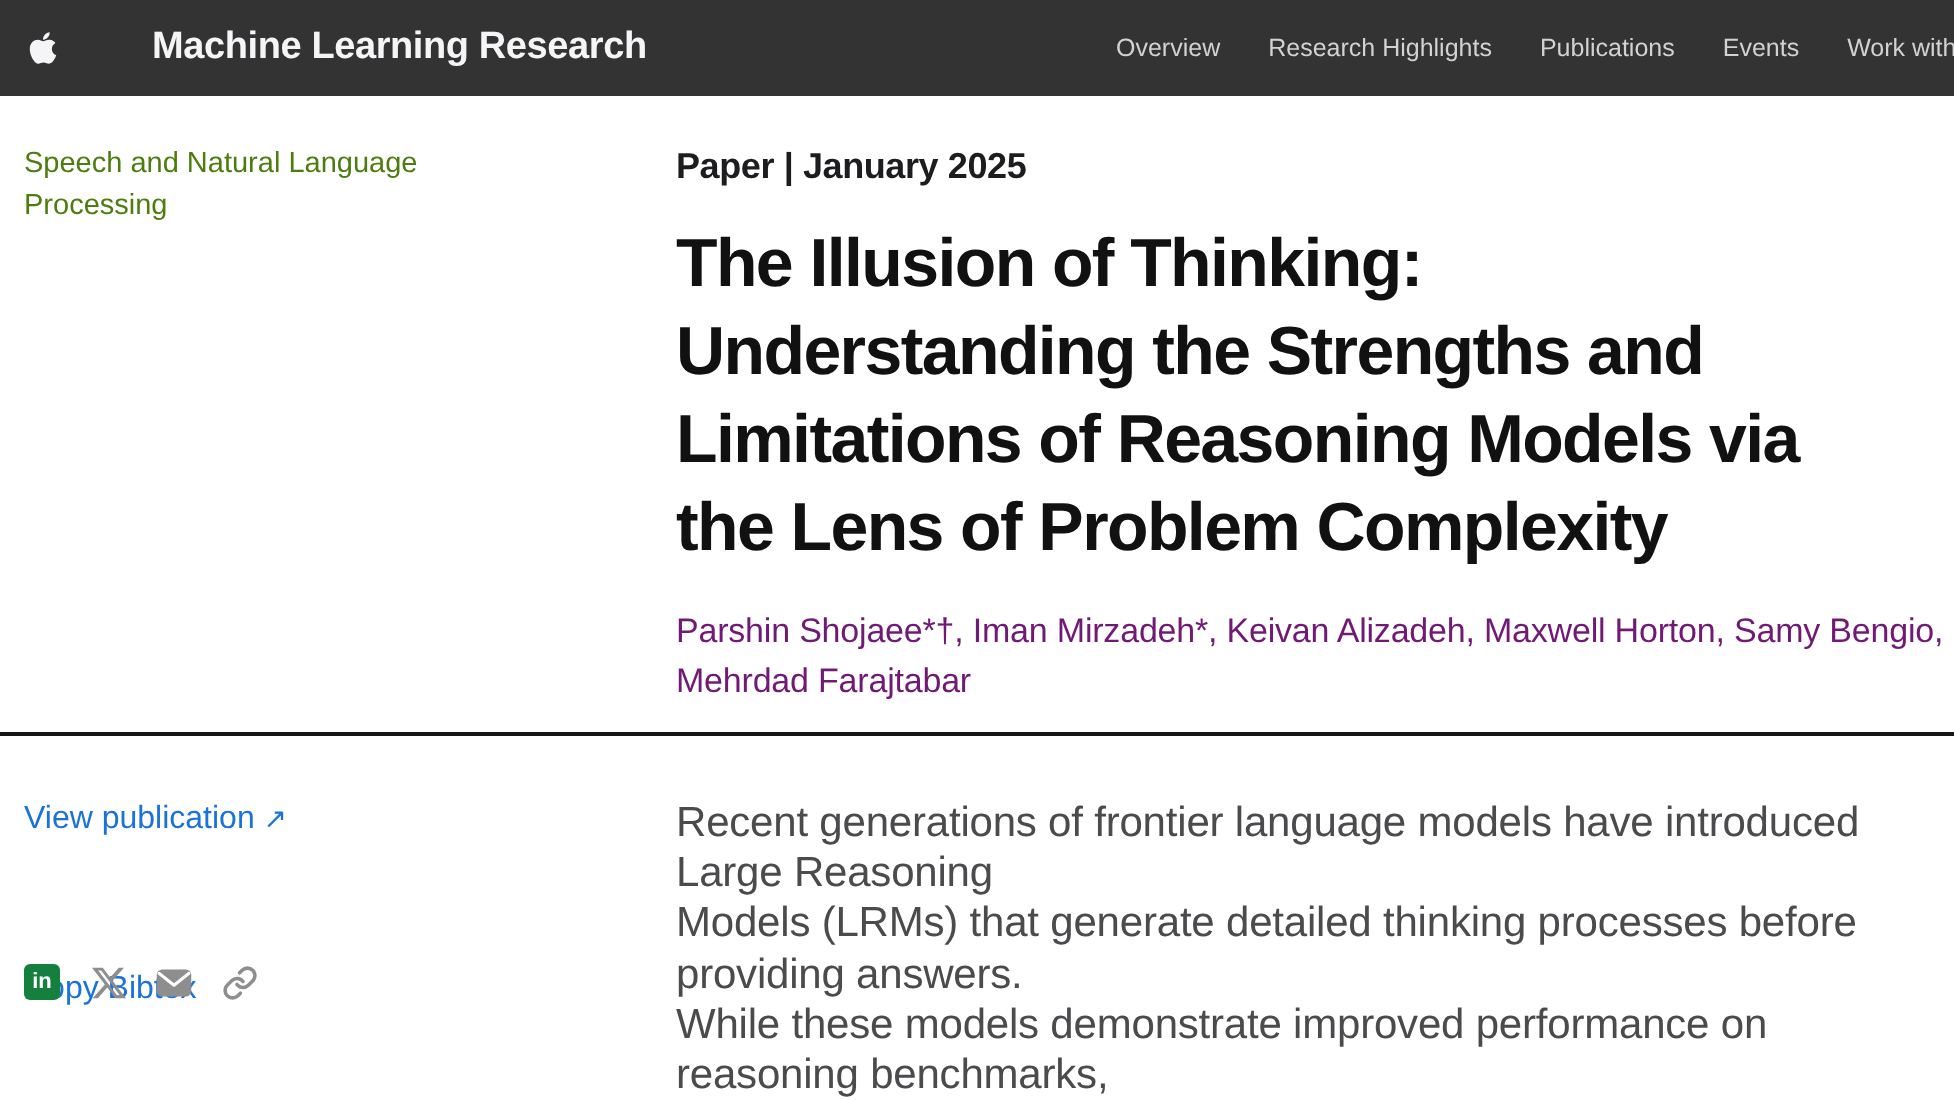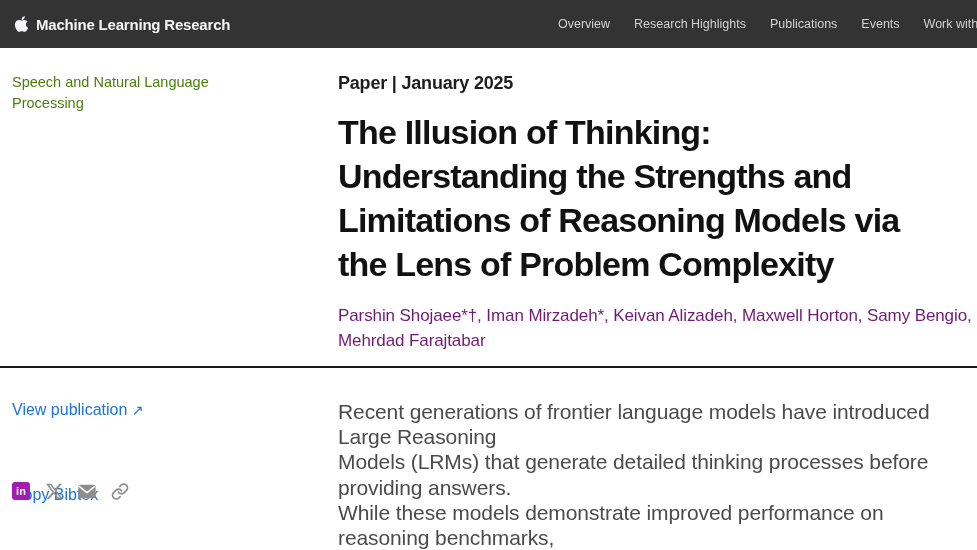--- a/index.html
+++ b/index.html
@@ -17,22 +17,23 @@
     background: #333333;
     display: flex; align-items: center;
   }
   .brand {
     position: absolute; left: 14px; top: 0; height: 48px;
     display: flex; align-items: center; gap: 7px;
     cursor: pointer;
   }
   .brand svg { display: block; }
   .brand-label {
-    color: #f5f5f7; font-size: 15px; font-weight: 700; letter-spacing: -0.2px;
+    color: #f5f5f7; font-size: 19px; font-weight: 700; letter-spacing: -0.2px;
     white-space: nowrap;
+    margin-left: 40px;
   }
   .nav-links {
     position: absolute; left: 558px; top: 0; height: 48px;
     display: flex; align-items: center; gap: 24px;
   }
   .nav-link {
     color: #d2d2d2; font-size: 12.5px; white-space: nowrap; cursor: pointer;
   }
   
   .topic-link {
@@ -50,21 +51,21 @@
   }
   .view-pub { top: 401px; }
   .copy-bib { top: 439px; margin-top: 47px; }
   .arrow-ne { font-family: "DejaVu Sans", sans-serif; font-size: 14px; }
   .social-row {
     position: absolute; left: 12px; top: 482px;
     display: flex; gap: 15px; align-items: center;
   }
   .social-icon { width: 18px; height: 18px; display: flex; align-items: center; justify-content: center; cursor: pointer; }
   .li-badge {
-    width: 18px; height: 18px; background: #a21caf; border-radius: 3px;
+    width: 18px; height: 18px; background: #15803d; border-radius: 3px;
     color: #ffffff; font-size: 11px; font-weight: 700;
     display: flex; align-items: center; justify-content: center;
   }
   .eyebrow {
     position: absolute; left: 338px; top: 73px;
     color: #1d1d1f; font-size: 18px; font-weight: 700; letter-spacing: -0.2px;
     white-space: nowrap;
   }
   .paper-title {
     position: absolute; left: 338px; top: 110px;

